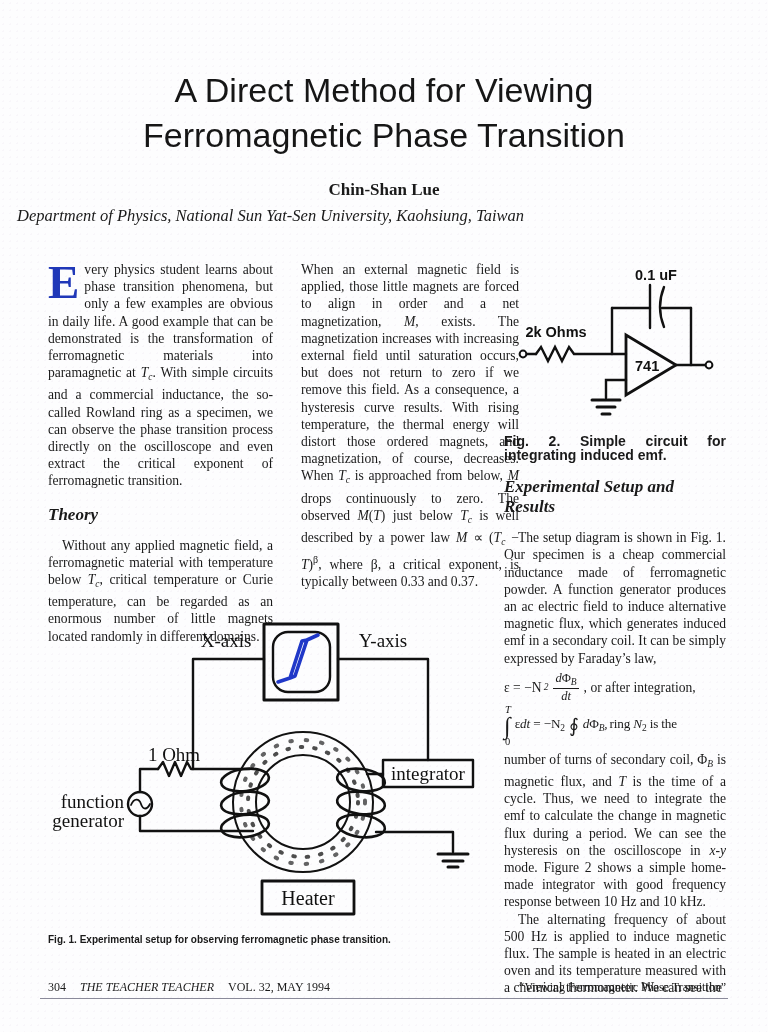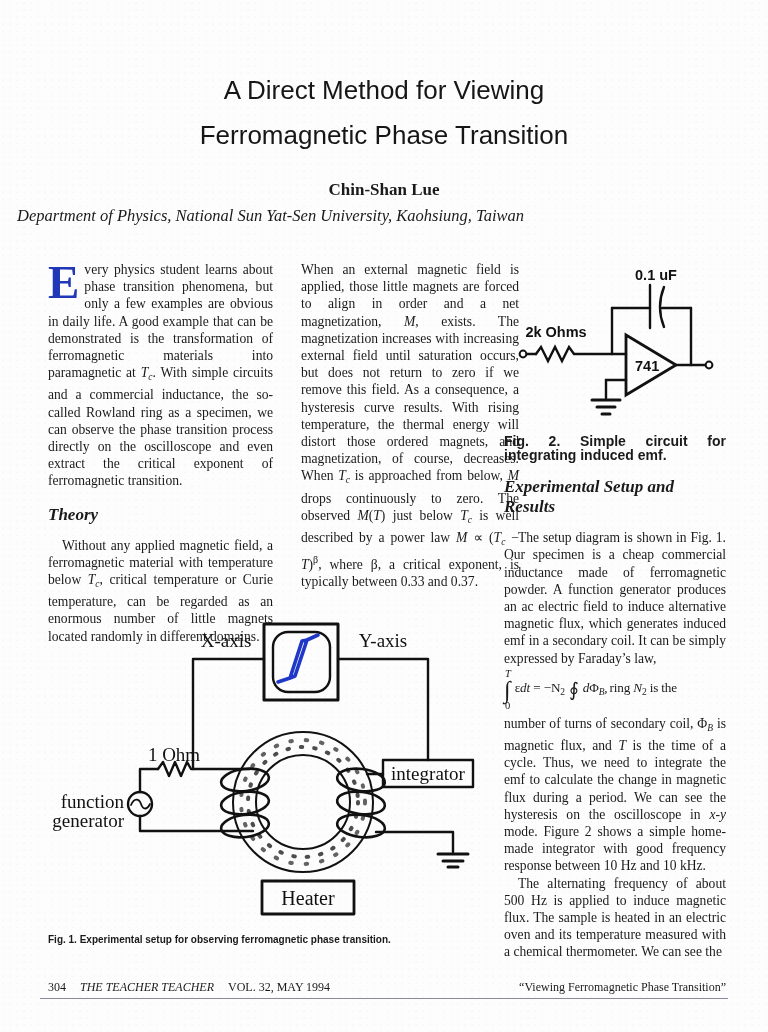--- a/index.html
+++ b/index.html
@@ -8,21 +8,21 @@
     background:#fdfdfe;
     background-image:radial-gradient(rgba(190,160,200,0.07) 1px, transparent 1px);
     background-size:7px 7px;
     font-family:"Liberation Serif", serif;
     color:#1a1a1a; overflow:hidden;
   }
   
   .title{
     position:absolute; top:68px; left:0; width:768px; text-align:center;
     font-family:"Liberation Sans", sans-serif; font-weight:400;
-    font-size:26px; line-height:45px; color:#161616;
+    font-size:34px; line-height:45px; color:#161616;
   }
   .author{
     position:absolute; top:180px; left:0; width:768px; text-align:center;
     font-weight:bold; font-size:17px;
   }
   .affiliation{
     position:absolute; top:206px; left:17px; width:684px; text-align:left;
     font-style:italic; font-size:16.5px;
   }
   
@@ -132,20 +132,29 @@
       <text class="diagram-sans" x="52" y="79" font-size="14.5" text-anchor="middle">2k Ohms</text>
       <text class="diagram-sans" x="131" y="113" font-size="14.5">741</text>
     </svg>
 
     <p class="fig2-caption">Fig. 2. Simple circuit for integrating induced emf.</p>
 
     <h3 class="sect-head">Experimental Setup and Results</h3>
 
     <p class="indent"><span>The setup diagram is shown in Fig. 1. Our specimen is a cheap commercial inductance made of ferromagnetic powder. A function generator produces an ac electric field to induce alternative magnetic flux, which generates induced emf in a secondary coil. It can be simply expressed by Faraday’s law,</span></p>
 
+    <div class="eq-row eq1">
+      <span>ε = −N</span>
+        <span class="run-isub">2</span>
+      <span class="frac">
+        <span class="frac-num"><span class="run-i">d</span><span>Φ</span><span class="run-isub">B</span></span>
+        <span class="frac-den">dt</span>
+      </span>
+      <span>, or after integration,</span>
+    </div>
 
     <div class="eq-row eq2">
       <span class="int-stack">
         <span class="int-lim run-i">T</span>
         <span class="int-sign">∫</span>
         <span class="int-lim">0</span>
       </span>
       <span><span>ε</span><span class="run-i">dt</span><span> = −N</span><span class="run-sub">2</span><span> </span></span>
       <span class="oint">∮</span>
       <span><span class="run-i">d</span><span>Φ</span><span class="run-isub">B</span><span>,</span></span>

